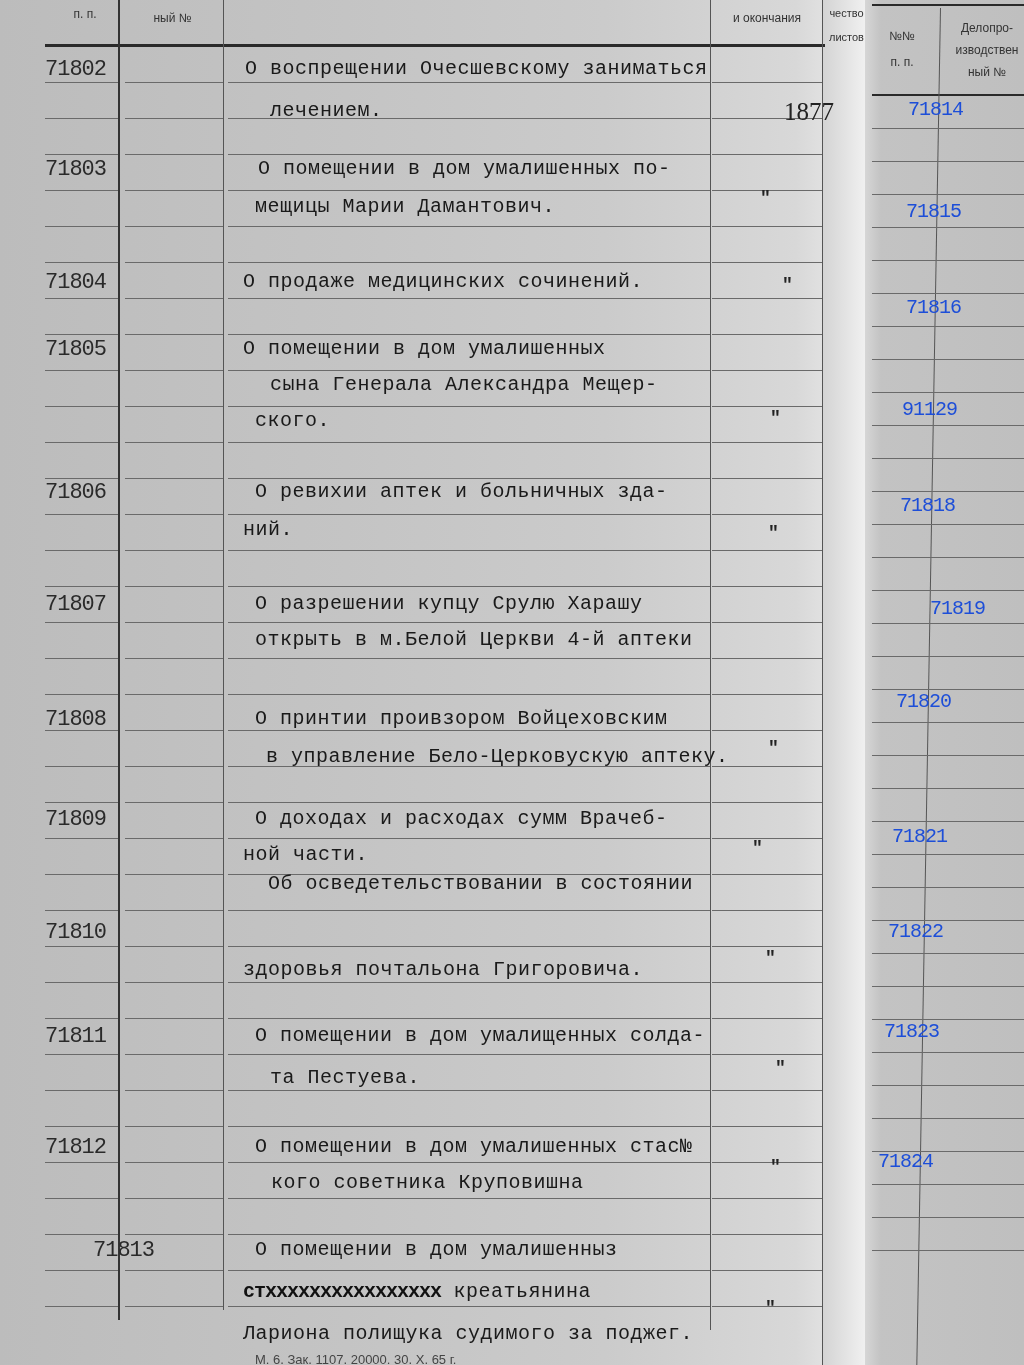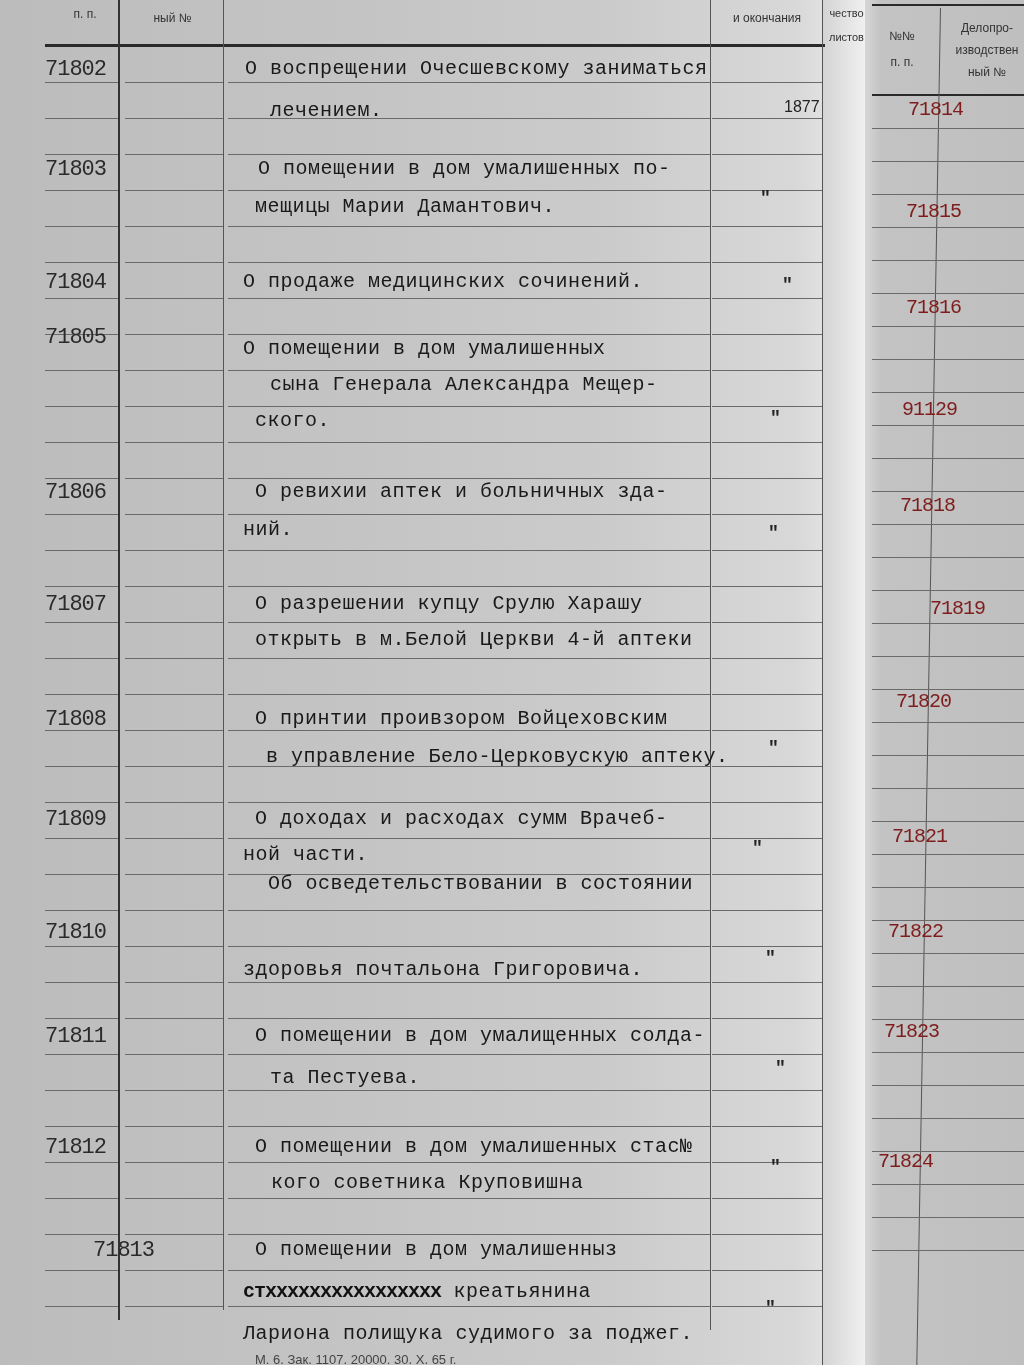--- a/index.html
+++ b/index.html
@@ -32,22 +32,22 @@
   }
   .num {
     position: absolute; font-family: "Liberation Mono", monospace;
     font-size: 22px; color: #2a2a2a; letter-spacing: -1px;
   }
   .txt {
     position: absolute; font-family: "Liberation Mono", "DejaVu Sans Mono", monospace;
     font-size: 20px; color: #1a1a1a; white-space: nowrap; letter-spacing: 0.5px;
   }
   .ditto { position: absolute; font-size: 18px; font-weight: bold; color: #222; }
-  .year { position: absolute; font-size: 16px; color: #222; font-family: Liberation Sans, sans-serif; }
-  .rnum { position: absolute; font-size: 20px; color: #7f1d1d; font-family: "Liberation Mono", monospace; letter-spacing: -1px; }
+  .year { position: absolute; font-size: 25px; color: #222; font-family: Liberation Serif, serif; }
+  .rnum { position: absolute; font-size: 20px; color: #1d4ed8; font-family: "Liberation Mono", monospace; letter-spacing: -1px; }
   .footer { position: absolute; font-size: 13px; color: #444; font-family: "Liberation Sans", sans-serif; }
   .struck { color: #111; font-weight: bold; letter-spacing: -1px; }
 </style>
 </head>
 <body>
 
 <div class="page-left"></div>
 <div class="curl"></div>
 <div class="page-right"></div>
 
@@ -212,21 +212,21 @@
     <div class="txt" style="left: 245px; top: 57px;">О воспрещении Очесшевскому заниматься</div>
     <div class="txt" style="left: 270px; top: 99px;">лечением.</div>
     <div class="year" style="left: 784px; top: 98px;">1877</div>
     <div class="num" style="left: 45px; top: 157px;">71803</div>
     <div class="txt" style="left: 258px; top: 157px;">О помещении в дом умалишенных по-</div>
     <div class="txt" style="left: 255px; top: 195px;">мещицы Марии Дамантович.</div>
     <div class="ditto" style="left: 760px; top: 188px;">"</div>
     <div class="num" style="left: 45px; top: 270px;">71804</div>
     <div class="txt" style="left: 243px; top: 270px;">О продаже медицинских сочинений.</div>
     <div class="ditto" style="left: 782px; top: 275px;">"</div>
-    <div class="num" style="left: 45px; top: 325px;">71805</div>
+    <div class="num" style="left: 45px; top: 337px;">71805</div>
     <div class="txt" style="left: 243px; top: 337px;">О помещении в дом умалишенных</div>
     <div class="txt" style="left: 270px; top: 373px;">сына Генерала Александра Мещер-</div>
     <div class="txt" style="left: 255px; top: 409px;">ского.</div>
     <div class="ditto" style="left: 770px; top: 408px;">"</div>
     <div class="num" style="left: 45px; top: 480px;">71806</div>
     <div class="txt" style="left: 255px; top: 480px;">О ревихии аптек и больничных зда-</div>
     <div class="txt" style="left: 243px; top: 518px;">ний.</div>
     <div class="ditto" style="left: 768px; top: 523px;">"</div>
     <div class="num" style="left: 45px; top: 592px;">71807</div>
     <div class="txt" style="left: 255px; top: 592px;">О разрешении купцу Срулю Харашу</div>

